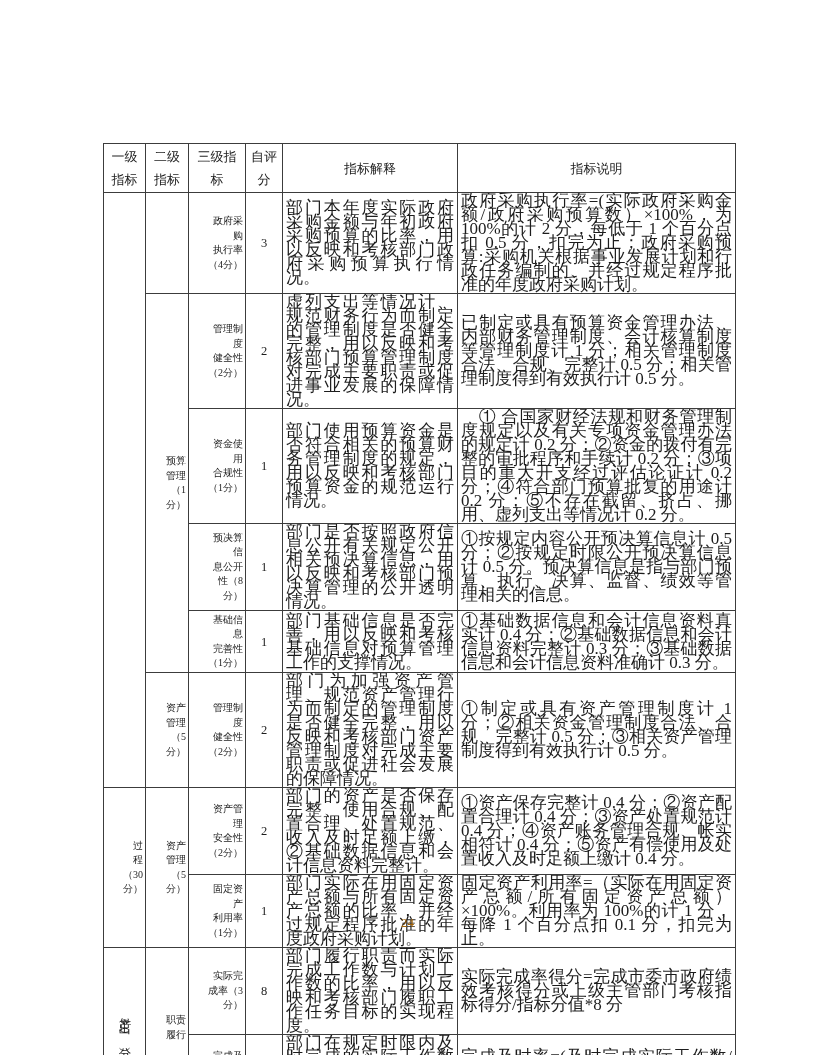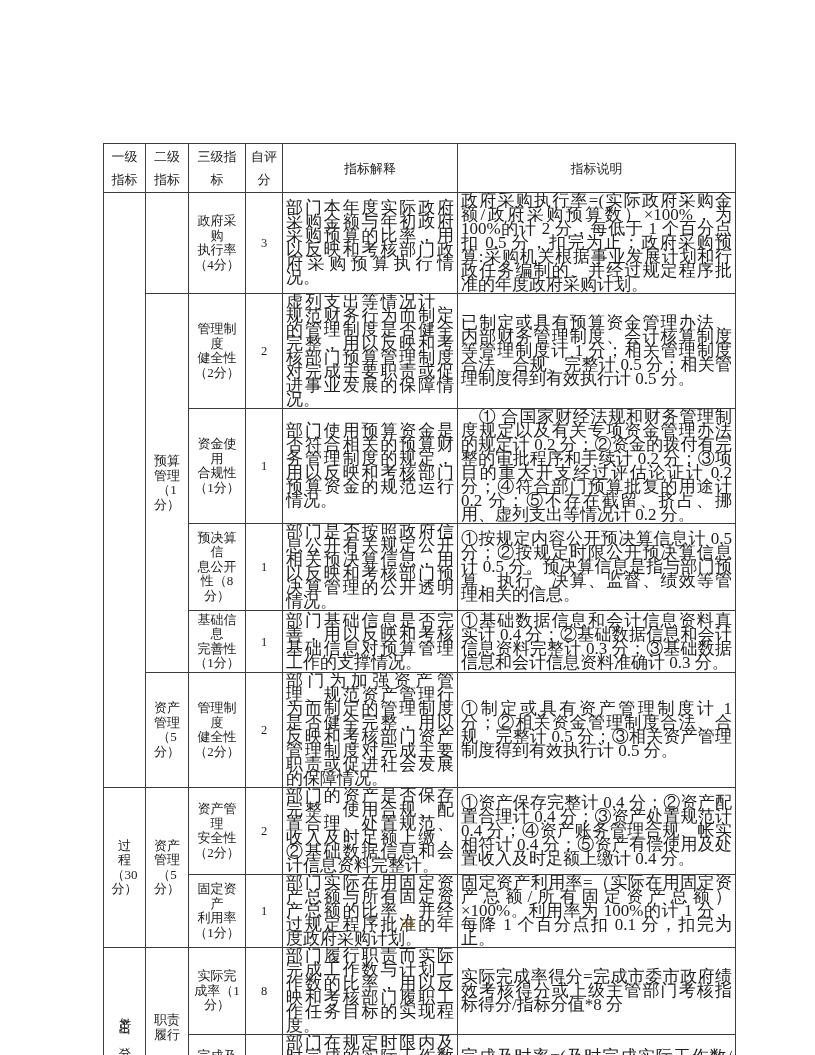--- a/index.html
+++ b/index.html
@@ -22,22 +22,22 @@
     font-weight:normal;
     overflow:hidden;
     padding:1px 2px;
   }
   .eval th {
     font-size:13px; line-height:23px;
     text-align:center; vertical-align:middle;
     white-space:pre-line;
   }
   td.c-ind {
-    font-size:13px; line-height:14.5px;
-    text-align:center; vertical-align:middle;
+    font-size:10px; line-height:14.5px;
+    text-align:right; vertical-align:middle;
     white-space:pre-line;
   }
   td.c-score {
     font-size:12.5px; line-height:14px;
     text-align:center; vertical-align:middle;
   }
   td.c-text {
     font-size:17px; line-height:14px;
     text-align:justify; vertical-align:middle;
     padding:1px 3px;
@@ -185,21 +185,21 @@
       <td class="c-score">1</td>
       <td class="c-text">部门实际在用固定资产总额与所有固定资产总额的比率，并经过规定程序批准的年度政府采购计划。</td>
       <td class="c-text">固定资产利用率=（实际在用固定资产总额/所有固定资产总额）×100%。利用率为 100%的计 1 分，每降 1 个百分点扣 0.1 分，扣完为止。</td>
     </tr>
 
     <tr style="height:58px">
       <td class="c-vert" rowspan="2"><span class="vert-text">产出（30分）</span></td>
       <td class="c-ind" rowspan="2">职责
 履行</td>
       <td class="c-ind">实际完
-成率（1
+成率（3
 分）</td>
       <td class="c-score">8</td>
       <td class="c-text">部门履行职责而实际完成工作数与计划工作数的比率，用以反映和考核部门履职工作任务目标的实现程度。</td>
       <td class="c-text">实际完成率得分=完成市委市政府绩效考核得分或上级主管部门考核指标得分/指标分值*8 分</td>
     </tr>
 
     <tr style="height:45px">
       <td class="c-ind">完成及
 时率（4
 分）</td>

